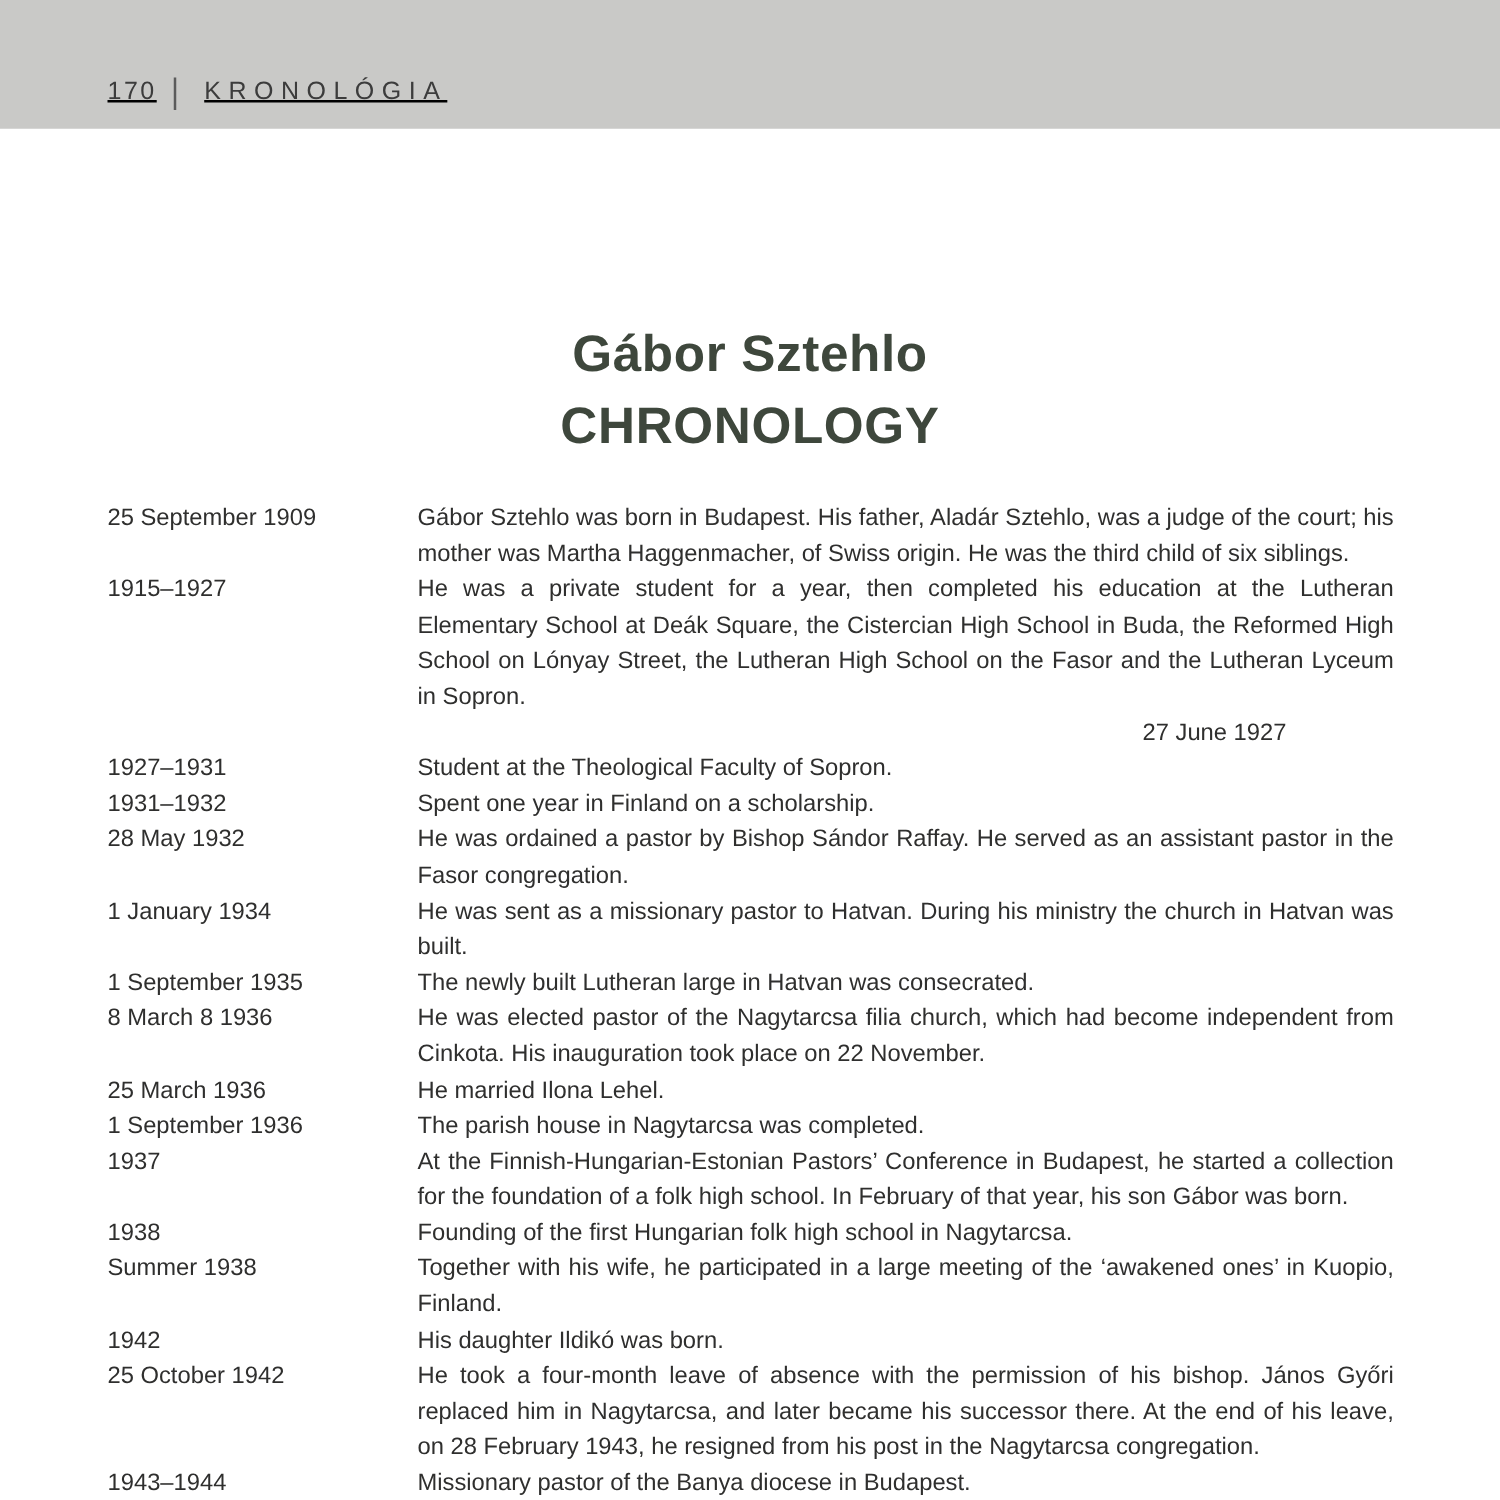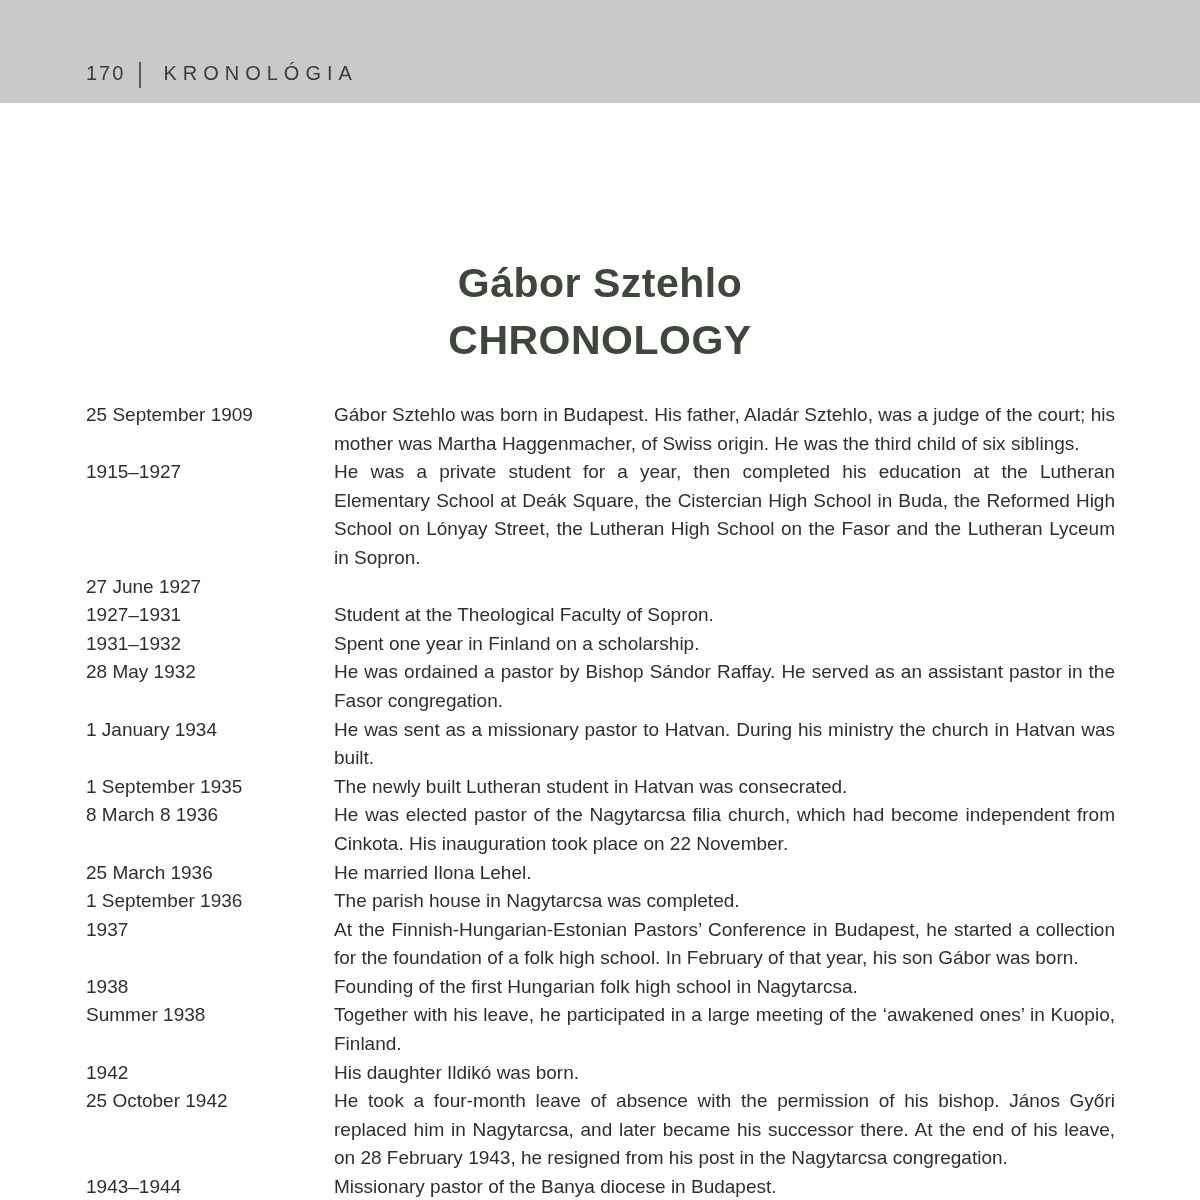--- a/index.html
+++ b/index.html
@@ -18,20 +18,21 @@
     font-family: "Liberation Sans", sans-serif;
     overflow: hidden;
   }
   .header-bar {
     width: 1200px;
     height: 103px;
     background: var(--header-bg);
     display: flex;
     align-items: flex-end;
     padding: 0 0 17px 86px;
+    text-decoration: underline;
   }
   .header-inner {
     display: flex;
     align-items: center;
     color: var(--header-text);
     font-size: 20px;
   }
   .page-number {
     letter-spacing: 2px;
   }
@@ -57,20 +58,21 @@
     line-height: 57px;
     letter-spacing: 0.5px;
   }
   .timeline {
     margin: 32px 85px 0 86px;
     color: var(--body-text);
   }
   .timeline-row {
     display: flex;
     align-items: flex-start;
+    justify-content: flex-end;
   }
   .timeline-date {
     width: 201px;
     flex: 0 0 201px;
     font-size: 19px;
     line-height: 28.6px;
   }
   .timeline-desc {
     flex: 1 1 auto;
     font-size: 19px;
@@ -125,21 +127,21 @@
     <div class="timeline-desc">He was ordained a pastor by Bishop Sándor Raffay. He served as an assistant pastor in the Fasor congregation.</div>
   </div>
 
   <div class="timeline-row">
     <div class="timeline-date">1 January 1934</div>
     <div class="timeline-desc">He was sent as a missionary pastor to Hatvan. During his ministry the church in Hatvan was built.</div>
   </div>
 
   <div class="timeline-row">
     <div class="timeline-date">1 September 1935</div>
-    <div class="timeline-desc">The newly built Lutheran student in Hatvan was consecrated.</div>
+    <div class="timeline-desc">The newly built Lutheran large in Hatvan was consecrated.</div>
   </div>
 
   <div class="timeline-row">
     <div class="timeline-date">8 March 8 1936</div>
     <div class="timeline-desc">He was elected pastor of the Nagytarcsa filia church, which had become independent from Cinkota. His inauguration took place on 22 November.</div>
   </div>
 
   <div class="timeline-row">
     <div class="timeline-date">25 March 1936</div>
     <div class="timeline-desc">He married Ilona Lehel.</div>
@@ -155,21 +157,21 @@
     <div class="timeline-desc">At the Finnish-Hungarian-Estonian Pastors’ Conference in Budapest, he started a collection for the foundation of a folk high school. In February of that year, his son Gábor was born.</div>
   </div>
 
   <div class="timeline-row">
     <div class="timeline-date">1938</div>
     <div class="timeline-desc">Founding of the first Hungarian folk high school in Nagytarcsa.</div>
   </div>
 
   <div class="timeline-row">
     <div class="timeline-date">Summer 1938</div>
-    <div class="timeline-desc">Together with his leave, he participated in a large meeting of the ‘awakened ones’ in Kuopio, Finland.</div>
+    <div class="timeline-desc">Together with his wife, he participated in a large meeting of the ‘awakened ones’ in Kuopio, Finland.</div>
   </div>
 
   <div class="timeline-row">
     <div class="timeline-date">1942</div>
     <div class="timeline-desc">His daughter Ildikó was born.</div>
   </div>
 
   <div class="timeline-row">
     <div class="timeline-date">25 October 1942</div>
     <div class="timeline-desc">He took a four-month leave of absence with the permission of his bishop. János Győri replaced him in Nagytarcsa, and later became his successor there. At the end of his leave, on 28 February 1943, he resigned from his post in the Nagytarcsa congregation.</div>

